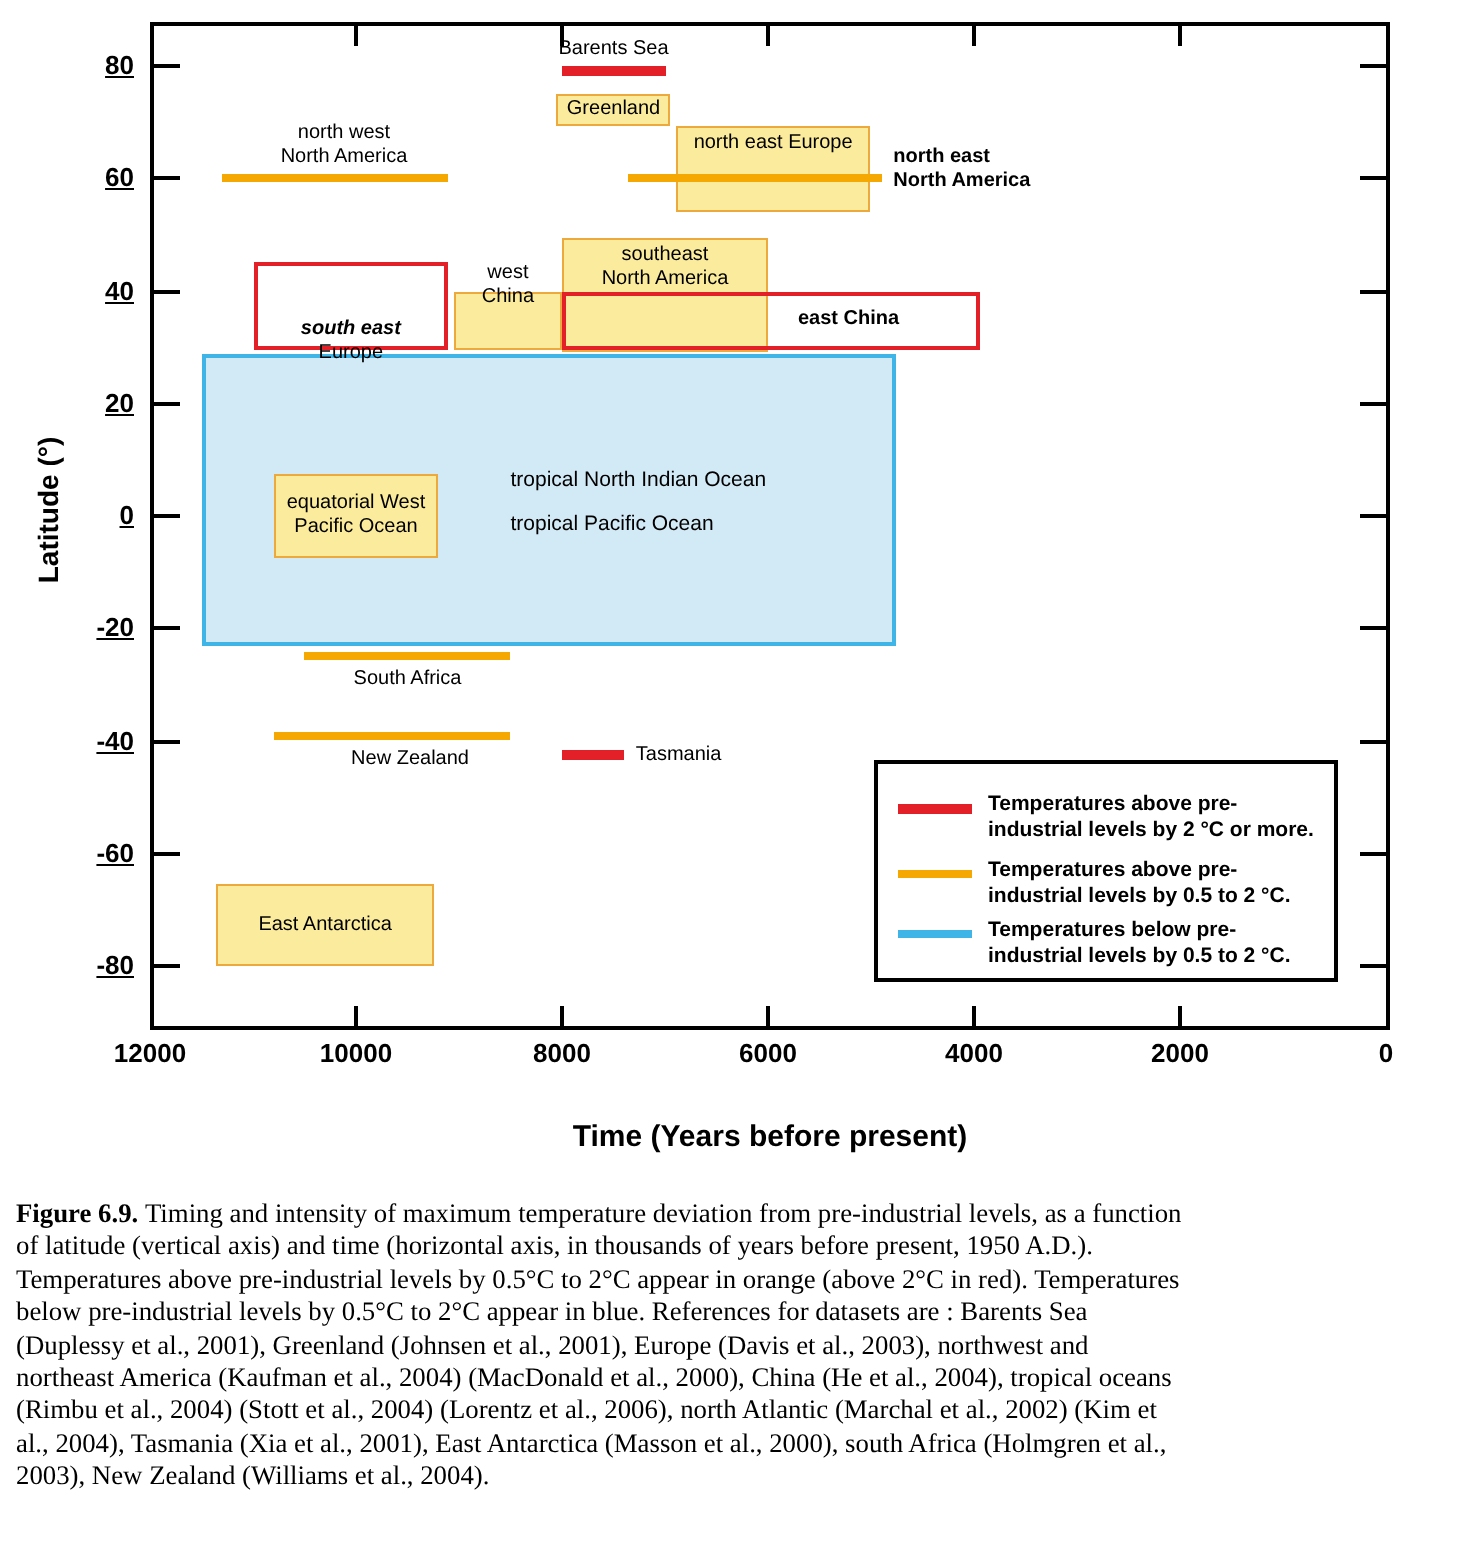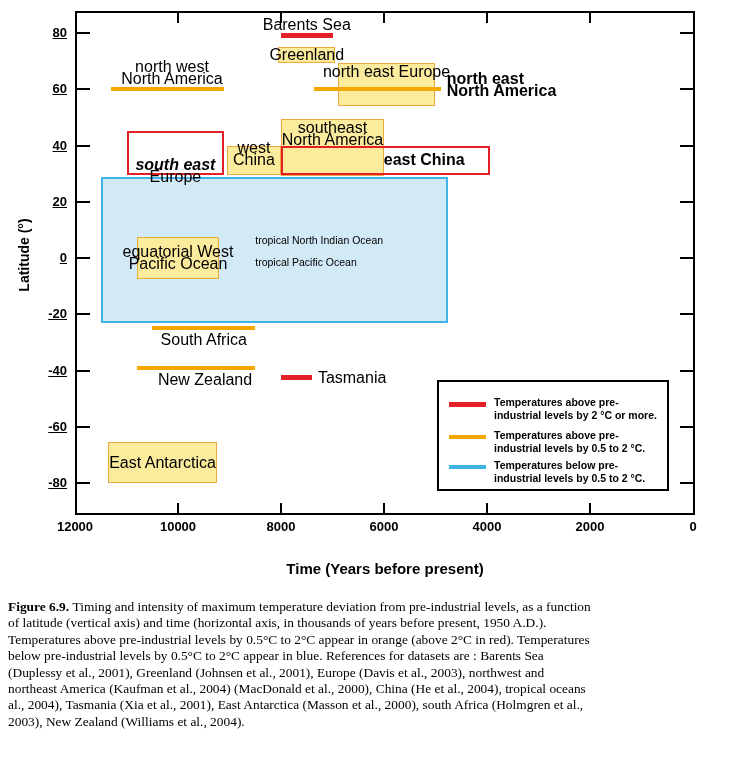--- a/index.html
+++ b/index.html
@@ -4,21 +4,21 @@
 <style>
   html,body{margin:0;padding:0;background:#fff;}
   .page{position:relative;width:738px;height:777px;background:#fff;overflow:hidden;
         font-family:"Liberation Sans",sans-serif;color:#000;}
   .plot-border{position:absolute;left:75px;top:11px;width:620px;height:504px;
                border:2px solid #000;box-sizing:border-box;}
   #plot{position:absolute;left:0;top:0;width:738px;height:592px;}
   .tick{position:absolute;background:#000;}
   .xlab{position:absolute;width:60px;text-align:center;font-weight:bold;font-size:13px;}
   .ylab{position:absolute;width:42px;text-align:right;font-weight:bold;font-size:13px;text-decoration:underline;}
-  .region-label{position:absolute;font-size:16px;line-height:12px;white-space:nowrap;}
+  .region-label{position:absolute;font-size:10px;line-height:12px;white-space:nowrap;}
   .annotation{position:absolute;font-size:10.5px;line-height:12px;white-space:nowrap;}
   .y-title{position:absolute;left:-36px;top:247px;width:120px;text-align:center;
            font-weight:bold;font-size:14px;transform:rotate(-90deg);transform-origin:center;}
   .x-title{position:absolute;left:75px;top:560px;width:620px;text-align:center;
            font-weight:bold;font-size:15px;}
   .legend{position:absolute;left:437px;top:380px;width:232px;height:111px;
           border:2px solid #000;box-sizing:border-box;background:#fff;padding-left:24px;}
   .legend-row-text{position:absolute;left:55px;font-size:10.5px;line-height:12.5px;
           font-weight:bold;white-space:nowrap;}
   .legend-swatch{position:absolute;left:10px;width:37px;}
@@ -103,21 +103,21 @@
       <div style="position: absolute; left: 337.65px; top: 62.5312px; width: 97.85px; height: 43.5938px; box-sizing: border-box; background: rgb(251, 235, 157); border: 1.5px solid rgb(237, 169, 60);"></div>
       <div class="region-label" style="left: 386.575px; top: 65.5312px; transform: translateX(-50%); text-align: center;">
         <div>north east Europe</div>
       </div>
       <div style="position: absolute; left: 281px; top: 118.781px; width: 103px; height: 57.6562px; box-sizing: border-box; background: rgb(251, 235, 157); border: 1.5px solid rgb(237, 169, 60);"></div>
       <div class="region-label" style="left: 332.5px; top: 121.781px; transform: translateX(-50%); text-align: center;">
         <div>southeast</div>
         <div>North America</div>
       </div>
       <div style="position: absolute; left: 226.925px; top: 145.5px; width: 54.075px; height: 29.5312px; box-sizing: border-box; background: rgb(251, 235, 157); border: 1.5px solid rgb(237, 169, 60);"></div>
-      <div class="region-label" style="left: 253.963px; top: 154px; transform: translate(-50%, -50%); text-align: center;">
+      <div class="region-label" style="left: 253.963px; top: 143px; transform: translate(-50%, -50%); text-align: center;">
         <div>west</div>
         <div>China</div>
       </div>
       <div style="position: absolute; left: 136.8px; top: 236.906px; width: 82.4px; height: 42.1875px; box-sizing: border-box; background: rgb(251, 235, 157); border: 1.5px solid rgb(237, 169, 60);"></div>
       <div class="region-label" style="left: 178px; top: 258px; transform: translate(-50%, -50%); text-align: center;">
         <div>equatorial West</div>
         <div>Pacific Ocean</div>
       </div>
       <div style="position: absolute; left: 108.475px; top: 442.219px; width: 108.15px; height: 40.7812px; box-sizing: border-box; background: rgb(251, 235, 157); border: 1.5px solid rgb(237, 169, 60);"></div>
       <div class="region-label" style="left: 162.55px; top: 462.609px; transform: translate(-50%, -50%); text-align: center;">
@@ -161,16 +161,17 @@
       <div class="annotation" style="left: 255.25px; top: 239.719px; transform: translateY(-50%);">tropical North Indian Ocean</div>
       <div class="annotation" style="left: 255.25px; top: 262.219px; transform: translateY(-50%);">tropical Pacific Ocean</div>
     </div>
   <div class="caption" id="caption">
       <div><b>Figure 6.9. </b>Timing and intensity of maximum temperature deviation from pre-industrial levels, as a function</div>
       <div>of latitude (vertical axis) and time (horizontal axis, in thousands of years before present, 1950 A.D.).</div>
       <div>Temperatures above pre-industrial levels by 0.5°C to 2°C appear in orange (above 2°C in red). Temperatures</div>
       <div>below pre-industrial levels by 0.5°C to 2°C appear in blue. References for datasets are : Barents Sea</div>
       <div>(Duplessy et al., 2001), Greenland (Johnsen et al., 2001), Europe (Davis et al., 2003), northwest and</div>
       <div>northeast America (Kaufman et al., 2004) (MacDonald et al., 2000), China (He et al., 2004), tropical oceans</div>
+      <div>(Rimbu et al., 2004) (Stott et al., 2004) (Lorentz et al., 2006), north Atlantic (Marchal et al., 2002) (Kim et</div>
       <div>al., 2004), Tasmania (Xia et al., 2001), East Antarctica (Masson et al., 2000), south Africa (Holmgren et al.,</div>
       <div>2003), New Zealand (Williams et al., 2004).</div>
     </div>
 </div>
 
 </body></html>

